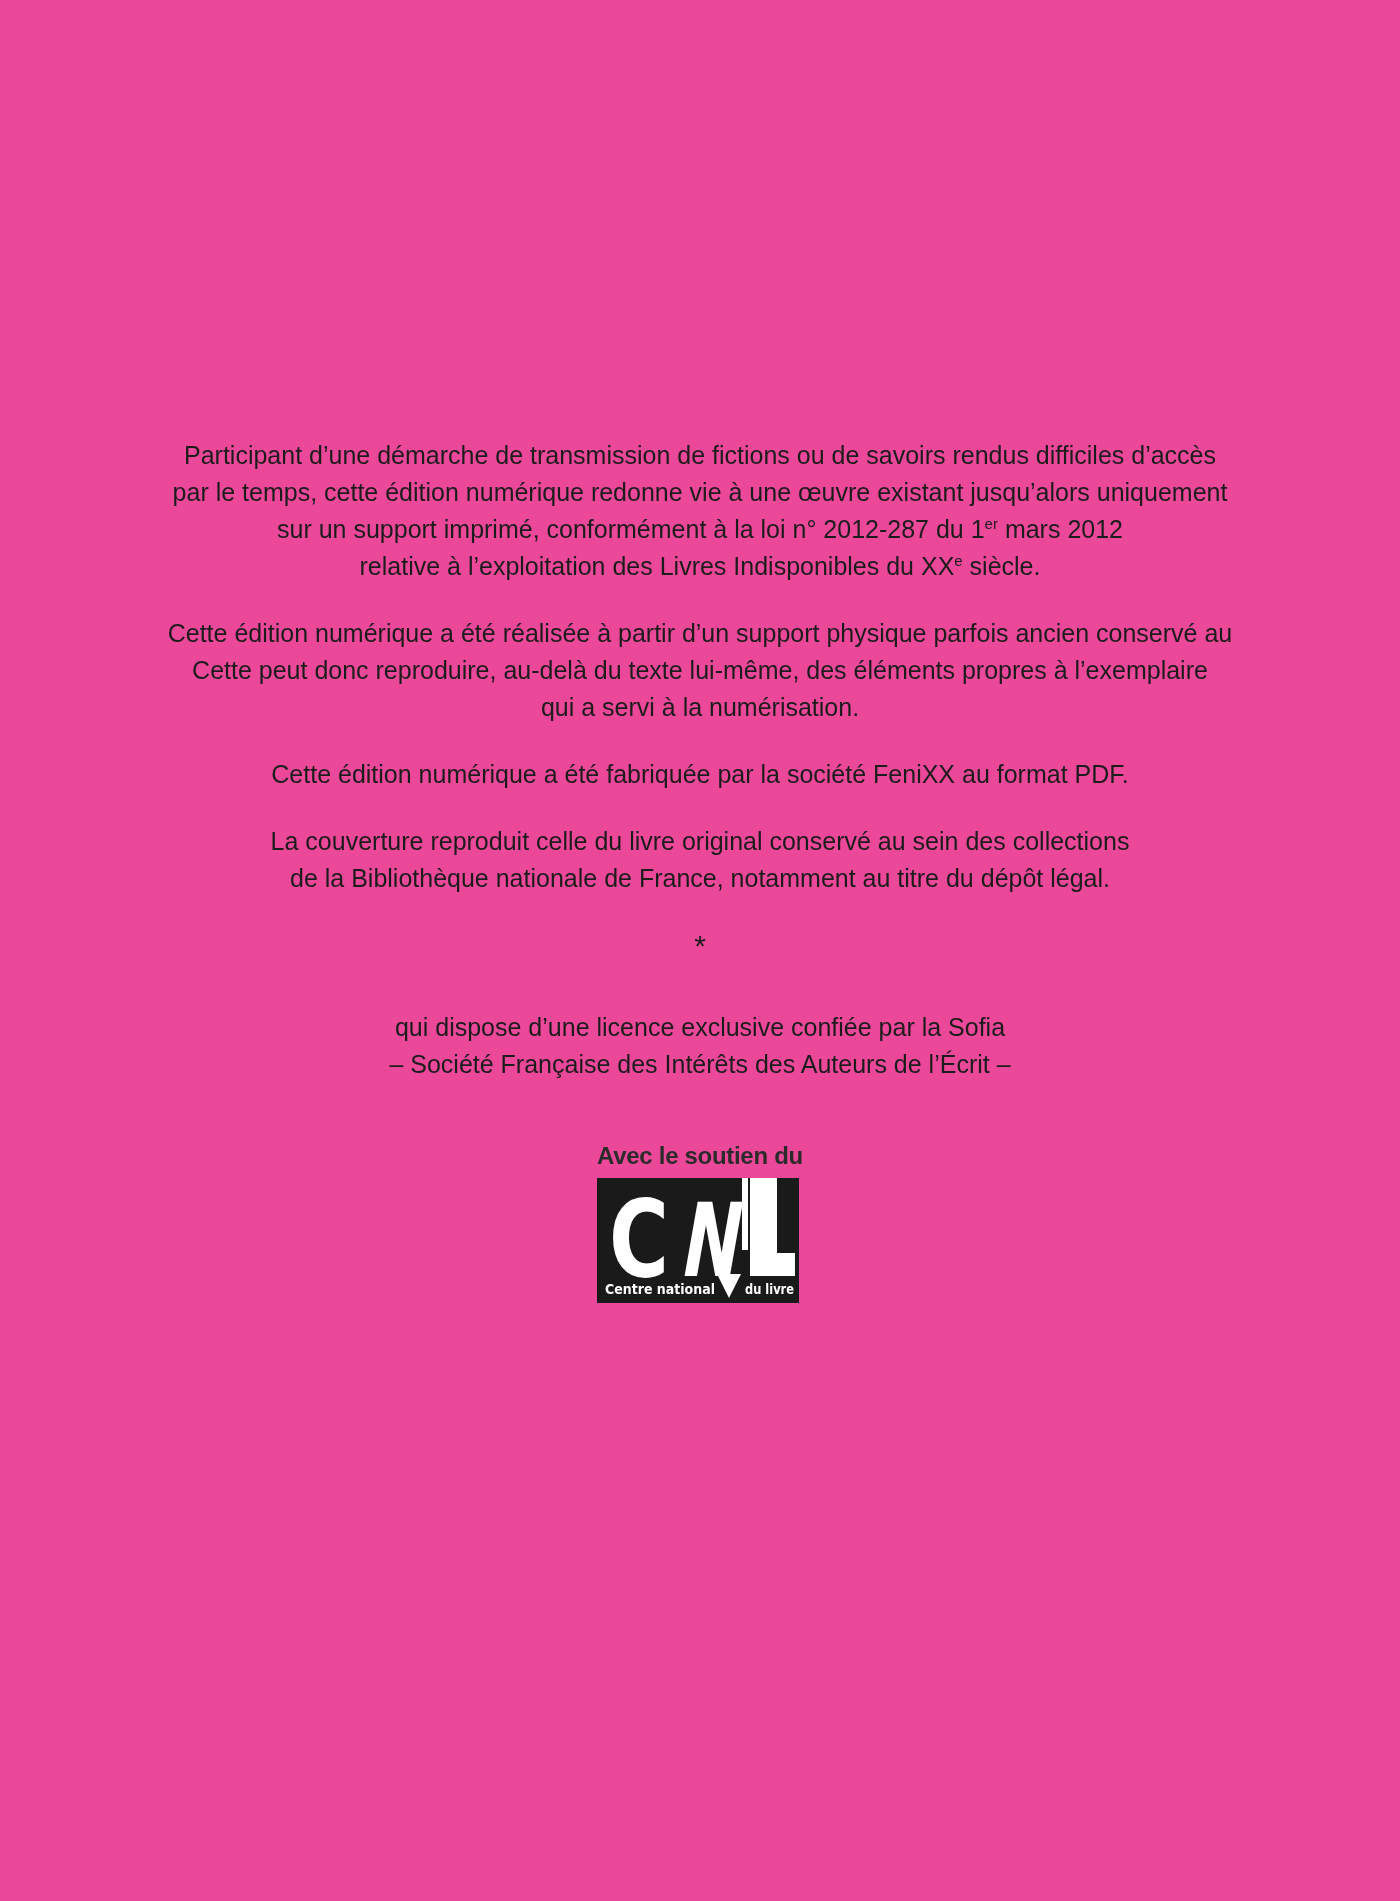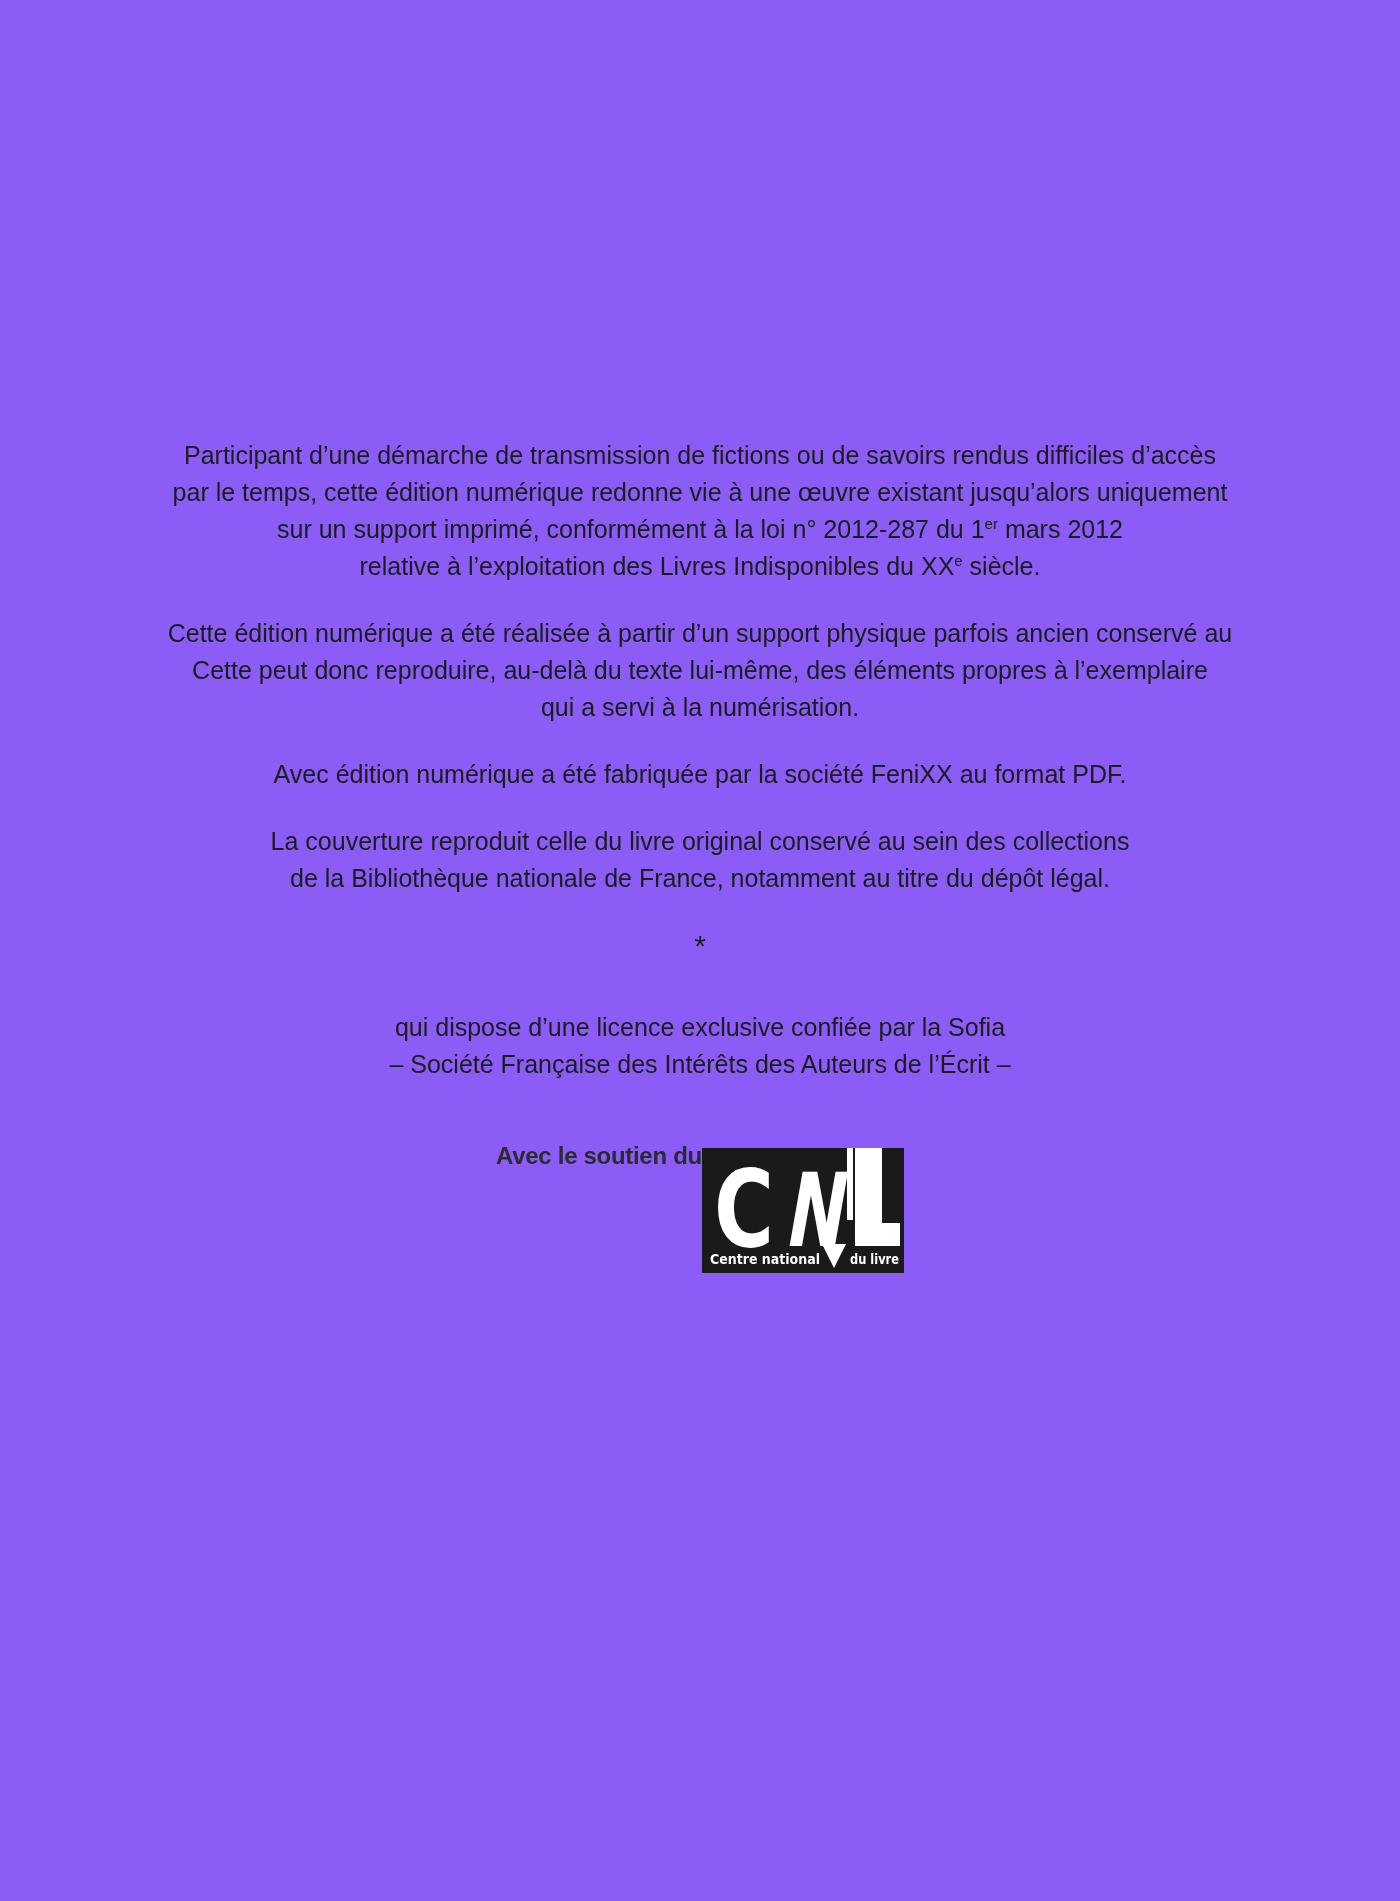--- a/index.html
+++ b/index.html
@@ -4,21 +4,21 @@
 <style>
   html, body {
     margin: 0;
     padding: 0;
     background: #ffffff;
   }
   .page {
     position: relative;
     width: 1400px;
     height: 1901px;
-    background: #8b5cf6;
+    background: #ec4899;
     box-sizing: border-box;
     padding-top: 437px;
     display: flex;
     flex-direction: column;
     align-items: center;
     font-family: "Liberation Sans", sans-serif;
     color: #1c1c1c;
     overflow: hidden;
   }
   .para {
@@ -37,21 +37,21 @@
   .separator {
     margin: 0 0 45px 0;
     font-size: 30px;
     line-height: 37px;
     text-align: center;
     width: 100%;
   }
   .support-block {
     margin-top: 28px;
     display: flex;
-    flex-direction: row;
+    flex-direction: column;
     align-items: flex-start;
   }
   .support-caption {
     font-size: 24px;
     line-height: 30px;
     font-weight: 600;
     letter-spacing: -0.3px;
     color: #2b2b2b;
   }
   .cnl-logo { margin-top: 7px; display: block; }
@@ -68,21 +68,21 @@
     <span class="line"><span>relative à l’exploitation des Livres Indisponibles du XX</span><sup class="ord">e</sup><span> siècle.</span></span>
   </p>
 
   <p class="para">
     <span class="line">Cette édition numérique a été réalisée à partir d’un support physique parfois ancien conservé au</span>
     <span class="line">Cette peut donc reproduire, au-delà du texte lui-même, des éléments propres à l’exemplaire</span>
     <span class="line">qui a servi à la numérisation.</span>
   </p>
 
   <p class="para">
-    <span class="line">Avec édition numérique a été fabriquée par la société FeniXX au format PDF.</span>
+    <span class="line">Cette édition numérique a été fabriquée par la société FeniXX au format PDF.</span>
   </p>
 
   <p class="para">
     <span class="line">La couverture reproduit celle du livre original conservé au sein des collections</span>
     <span class="line">de la Bibliothèque nationale de France, notamment au titre du dépôt légal.</span>
   </p>
 
   <div class="separator">*</div>
 
   <p class="para">

